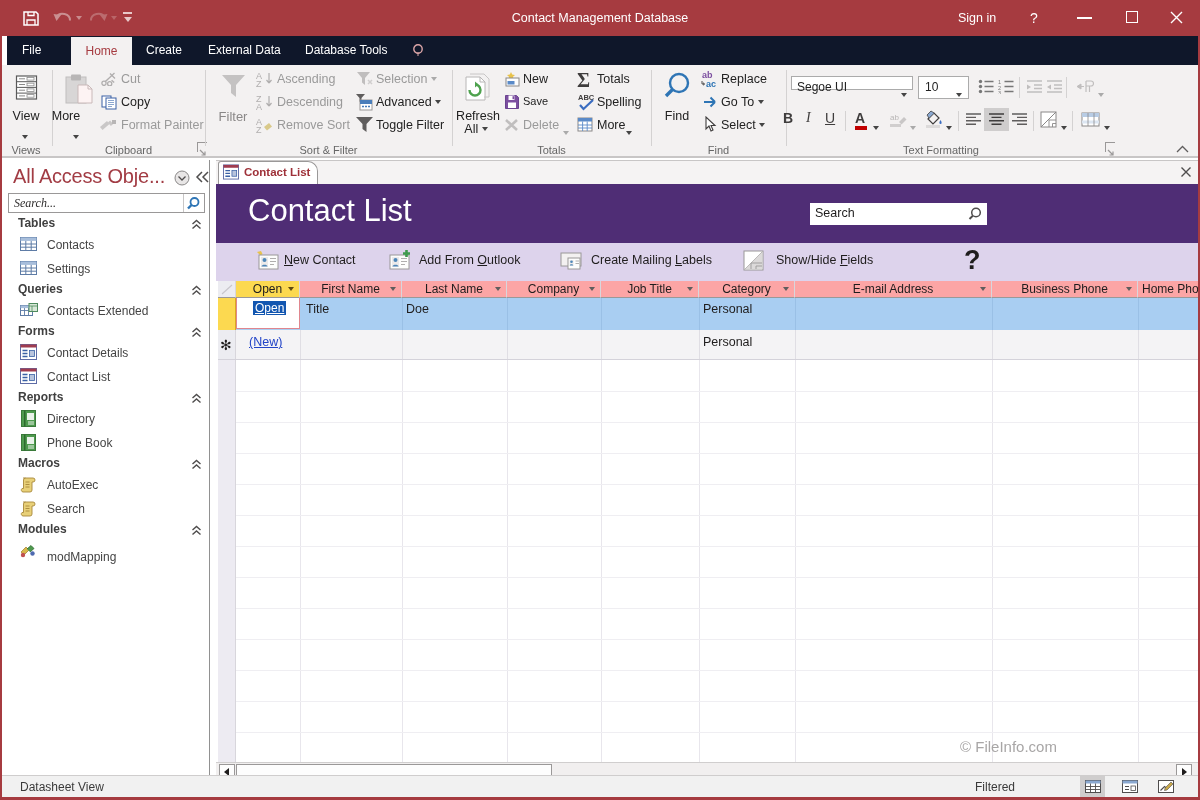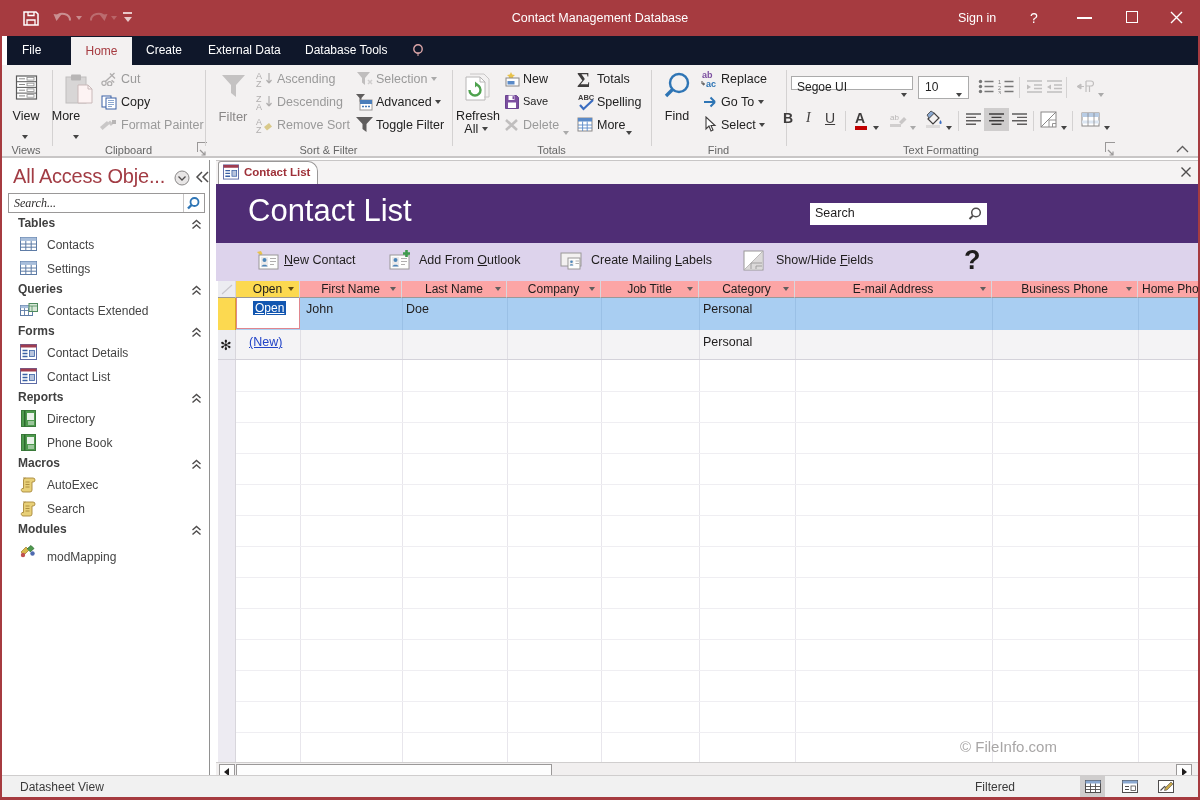--- a/index.html
+++ b/index.html
@@ -529,21 +529,21 @@
   <div class="abs" style="left:2px;top:17px;width:18px;height:32px;background:#fcd950;border-right:1px solid #d8a820;"></div>
   <div class="rvl" style="left:186px;"></div>
       <div class="rvl" style="left:291px;"></div>
       <div class="rvl" style="left:385px;"></div>
       <div class="rvl" style="left:483px;"></div>
       <div class="rvl" style="left:579px;"></div>
       <div class="rvl" style="left:776px;"></div>
       <div class="rvl" style="left:922px;"></div>
   <div class="abs" style="left:20px;top:17px;width:64px;height:31px;background:#fff;border:1px solid #e0868e;border-top:none;"></div>
   <div class="abs" style="left:37px;top:20px;background:#1256b0;color:#fff;font-size:12px;padding:0 2px;text-decoration:underline;">Open</div>
-  <div class="cell" style="left:90px;top:21px;">John</div>
+  <div class="cell" style="left:90px;top:21px;">Title</div>
   <div class="cell" style="left:190px;top:21px;">Doe</div>
   <div class="cell" style="left:487px;top:21px;">Personal</div>
 
   <div class="abs" style="left:20px;top:49px;width:964px;height:30px;background:#f4f3f5;"></div>
   <div class="r2vl" style="left:84px;"></div>
       <div class="r2vl" style="left:186px;"></div>
       <div class="r2vl" style="left:291px;"></div>
       <div class="r2vl" style="left:385px;"></div>
       <div class="r2vl" style="left:483px;"></div>
       <div class="r2vl" style="left:579px;"></div>

